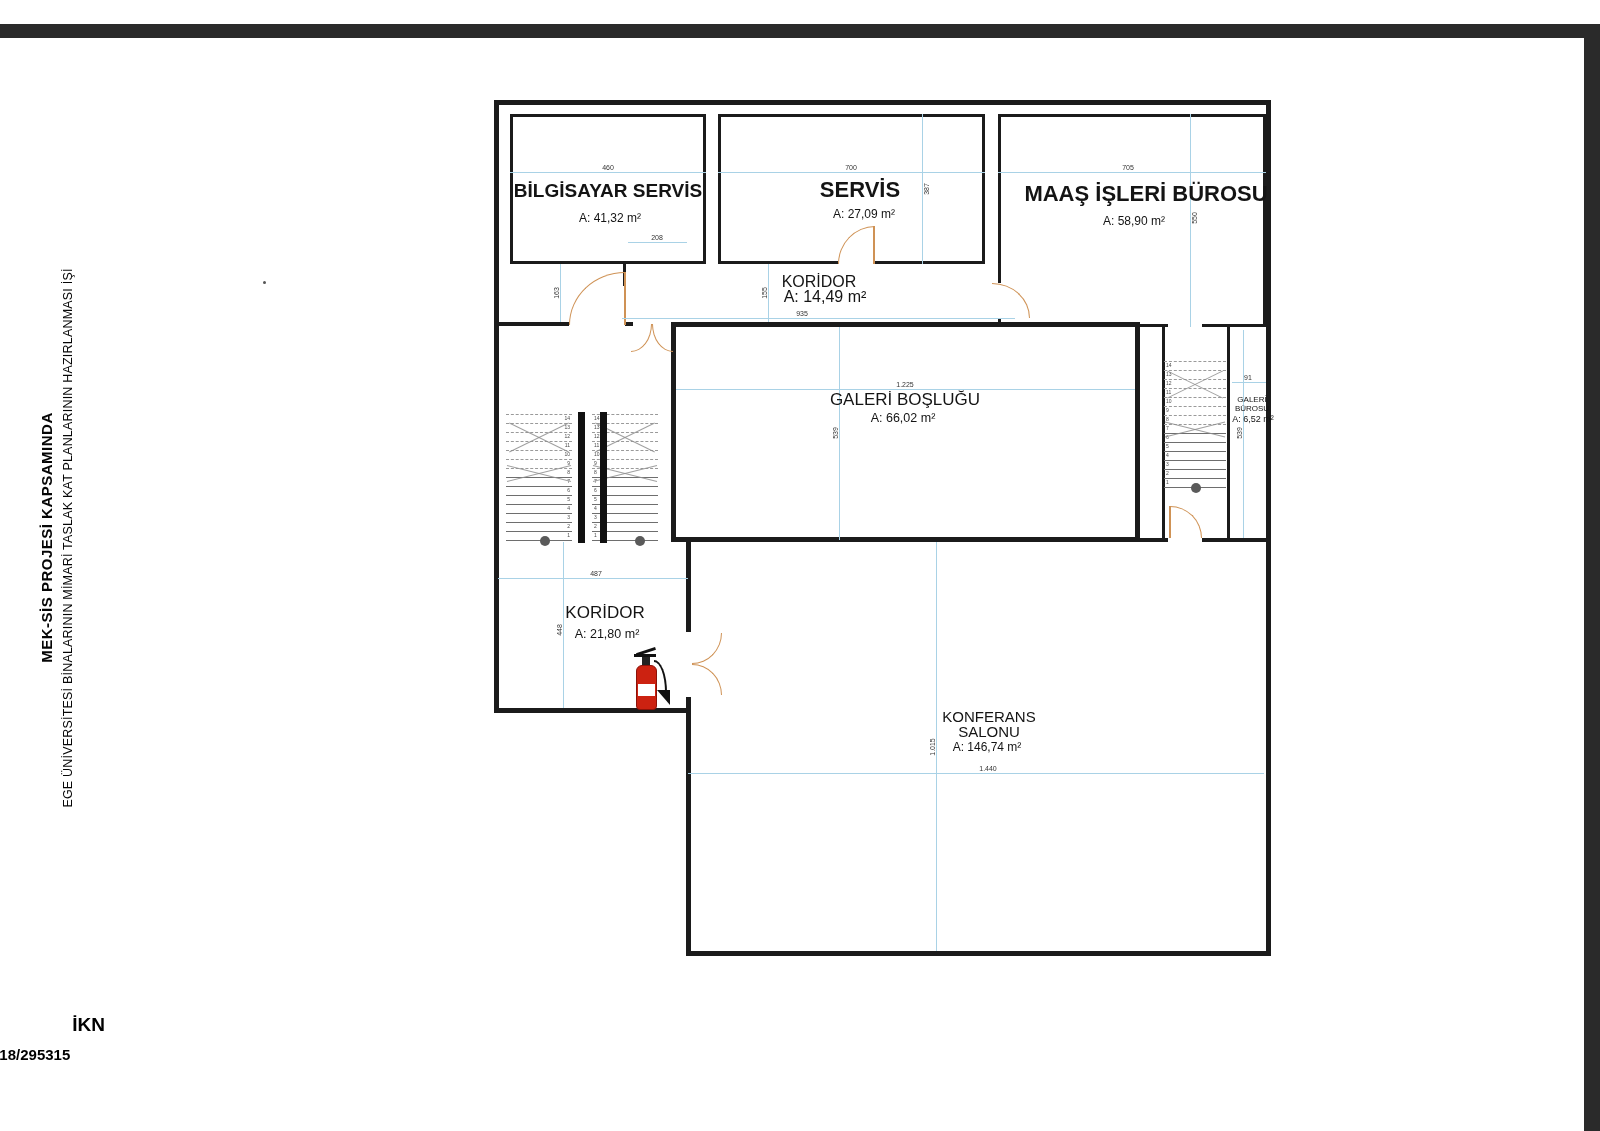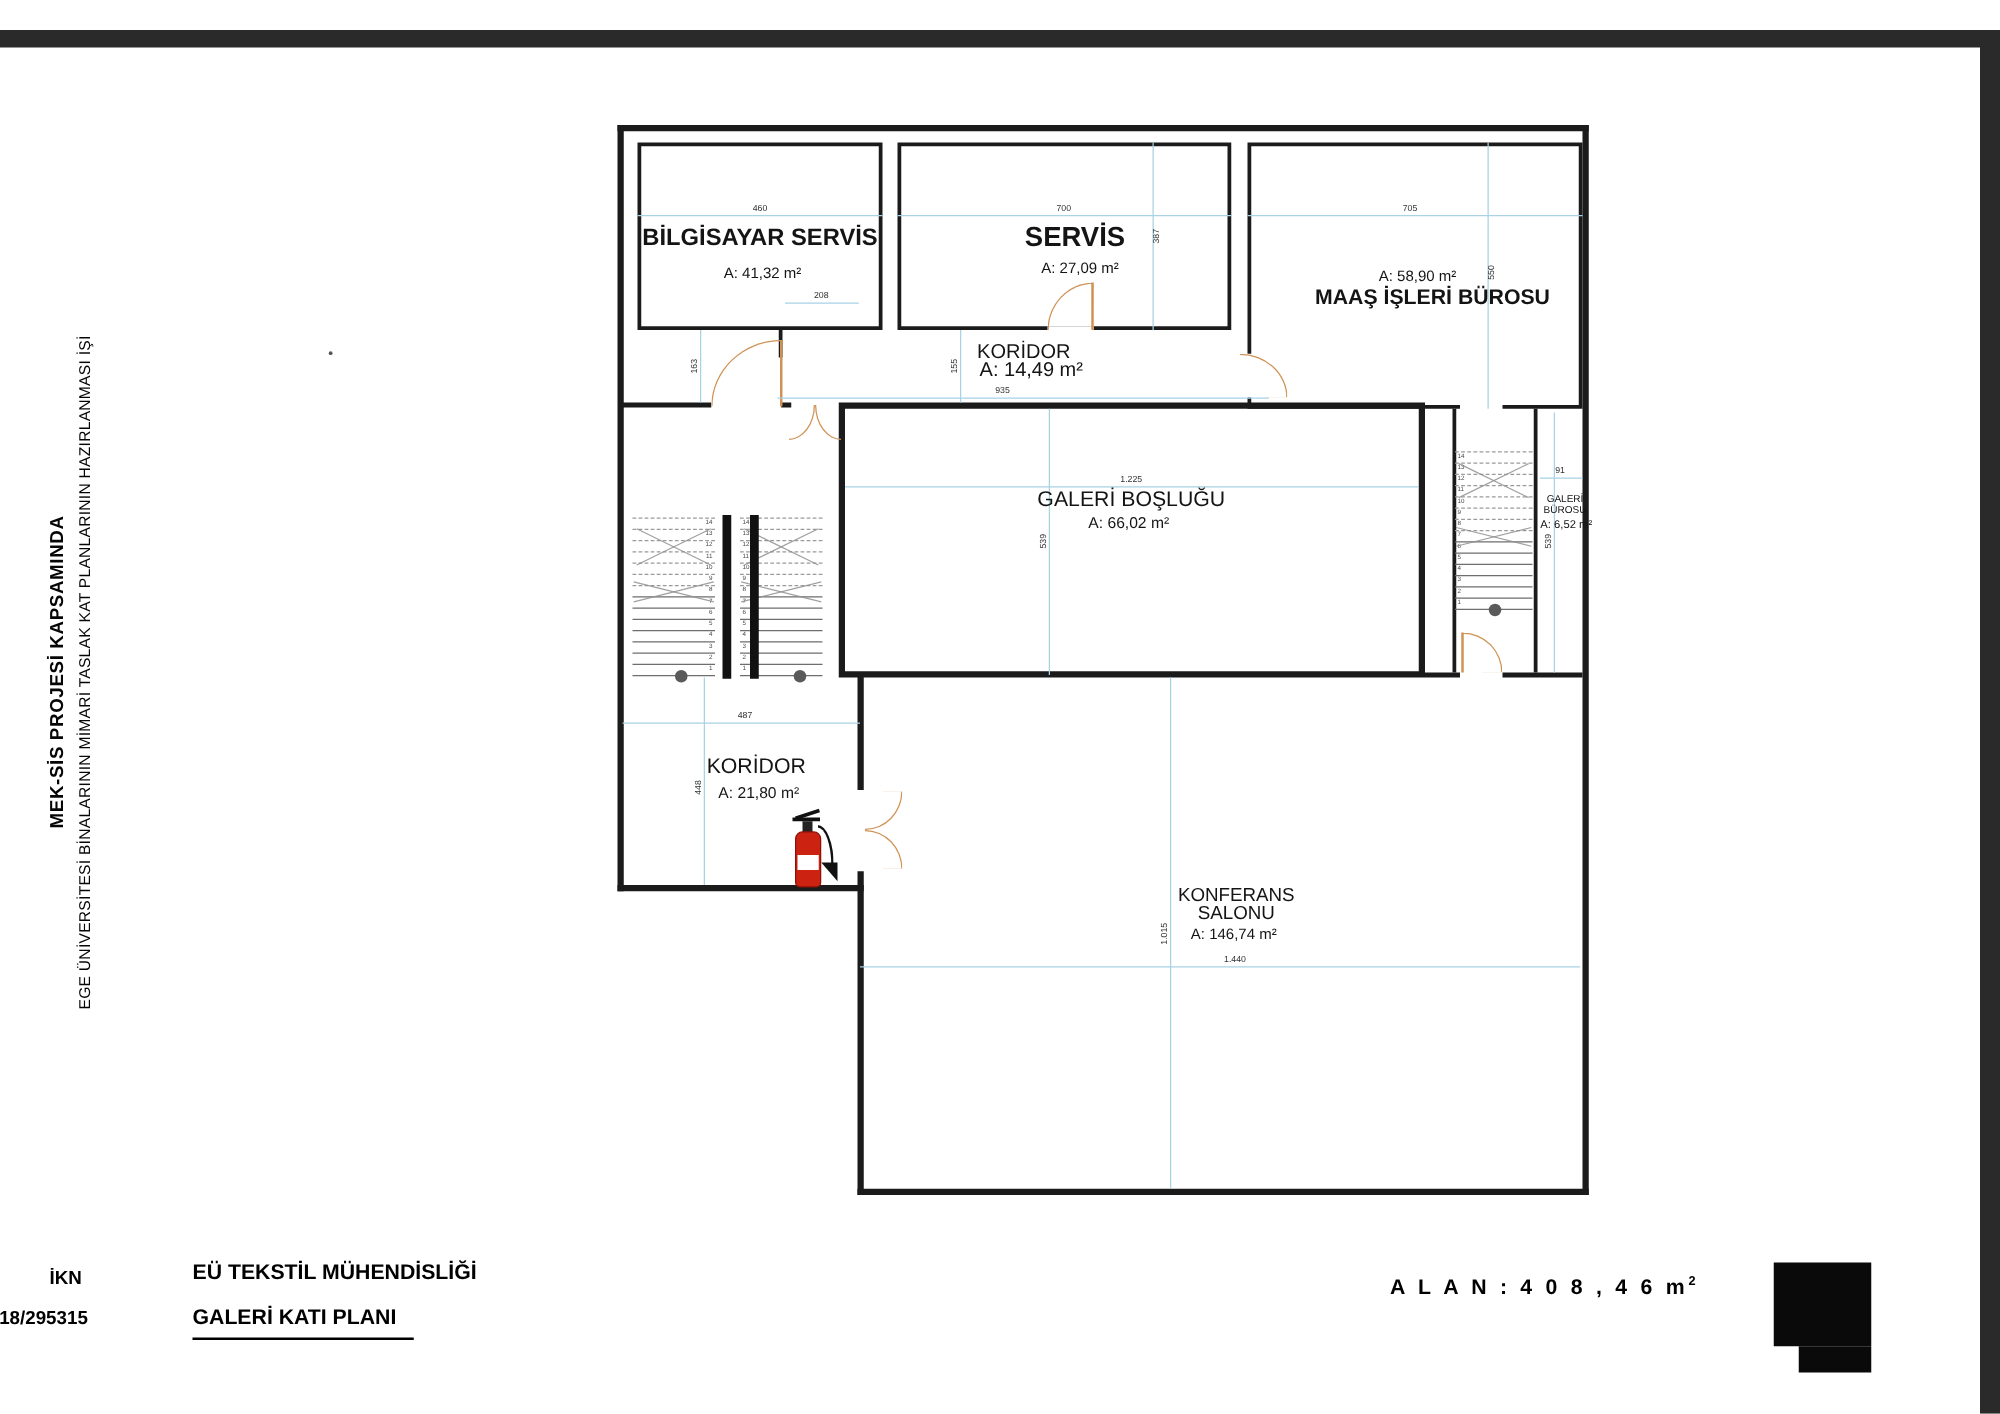--- a/index.html
+++ b/index.html
@@ -125,21 +125,21 @@
     <div class="dtv" style="left:1194px;top:218px;">550</div>
     <div class="dtv" style="left:835px;top:433px;">539</div>
     <div class="dtv" style="left:1239px;top:433px;">539</div>
     <div class="dtv" style="left:559px;top:630px;">448</div>
     <div class="dtv" style="left:932px;top:747px;">1.015</div>
 
     <div class="cc" style="left:608px;top:191px;font-size:19px;font-weight:bold;">BİLGİSAYAR SERVİS</div>
     <div class="cc" style="left:610px;top:218px;font-size:12px;">A: 41,32 m²</div>
     <div class="cc" style="left:860px;top:190px;font-size:22px;font-weight:bold;">SERVİS</div>
     <div class="cc" style="left:864px;top:214px;font-size:12px;">A: 27,09 m²</div>
-    <div class="cc" style="left:1146px;top:194px;font-size:17px;font-weight:bold;margin-top:44px;">MAAŞ İŞLERİ BÜROSU</div>
+    <div class="cc" style="left:1146px;top:194px;font-size:22px;font-weight:bold;">MAAŞ İŞLERİ BÜROSU</div>
     <div class="cc" style="left:1134px;top:221px;font-size:12px;">A: 58,90 m²</div>
     <div class="cc" style="left:819px;top:282px;font-size:16px;">KORİDOR</div>
     <div class="cc" style="left:825px;top:297px;font-size:16px;">A: 14,49 m²</div>
     <div class="cc" style="left:905px;top:400px;font-size:17px;">GALERİ BOŞLUĞU</div>
     <div class="cc" style="left:903px;top:418px;font-size:12.5px;">A: 66,02 m²</div>
     <div class="cc" style="left:1252px;top:399px;font-size:8px;">GALERİ</div>
     <div class="cc" style="left:1252px;top:408px;font-size:8px;">BÜROSU</div>
     <div class="cc" style="left:1253px;top:419px;font-size:9px;">A: 6,52 m²</div>
     <div class="cc" style="left:605px;top:613px;font-size:17px;">KORİDOR</div>
     <div class="cc" style="left:607px;top:634px;font-size:12.5px;">A: 21,80 m²</div>
@@ -265,26 +265,17 @@
       <div class="abs" style="left:10px;top:0;width:20px;height:3px;background:#111;transform:rotate(-18deg);"></div>
       <div class="abs" style="left:16px;top:7px;width:8px;height:9px;background:#222;"></div>
       <div class="abs" style="left:28px;top:10px;width:13px;height:32px;border-top:2.5px solid #111;border-right:2.5px solid #111;border-top-right-radius:100% 100%;"></div>
       <div class="abs" style="left:31px;top:40px;width:0;height:0;border-top:15px solid #111;border-left:13px solid transparent;"></div>
       <div class="abs" style="left:10px;top:15px;width:21px;height:45px;background:var(--c-red,#cc2211);border:1px solid #8c1208;border-radius:6px 6px 4px 4px;"></div>
       <div class="abs" style="left:12px;top:34px;width:17px;height:12px;background:#fff;"></div>
     </div>
   </div>
 
   <div class="abs panel foldA" style="left:0;top:998px;width:105px;height:108px;overflow:hidden;">
-    <div class="ttext" style="left:0;top:16px;width:100%;text-align:center;font-size:15px;">İKN</div>
+    <div class="ttext" style="left:0;top:16px;width:100%;text-align:right;font-size:19px;">İKN</div>
     <div class="ttext" style="left:-9px;top:48px;font-size:15px;">018/295315</div>
   </div>
 
-  <div class="abs panel foldB" style="left:112px;top:998px;width:1471px;height:108px;">
-    <div class="ttext" style="left:42px;top:10px;font-size:17px;">EÜ TEKSTİL MÜHENDİSLİĞİ</div>
-    <div class="ttext" style="left:42px;top:46px;font-size:17px;border-bottom:2px solid #000;padding:0 14px 6px 0;">GALERİ KATI PLANI</div>
-    <div class="ttext" style="left:1000px;top:22px;font-size:17px;letter-spacing:3px;">
-      <span>A L A N : 4 0 8 , 4 6 m</span><sup>2</sup>
-    </div>
-    <div class="abs" style="left:1307px;top:12px;width:78px;height:67px;background:#0a0a0a;"></div>
-    <div class="abs" style="left:1327px;top:79px;width:58px;height:21px;background:#0a0a0a;"></div>
-  </div>
 </div>
 
 </body></html>

